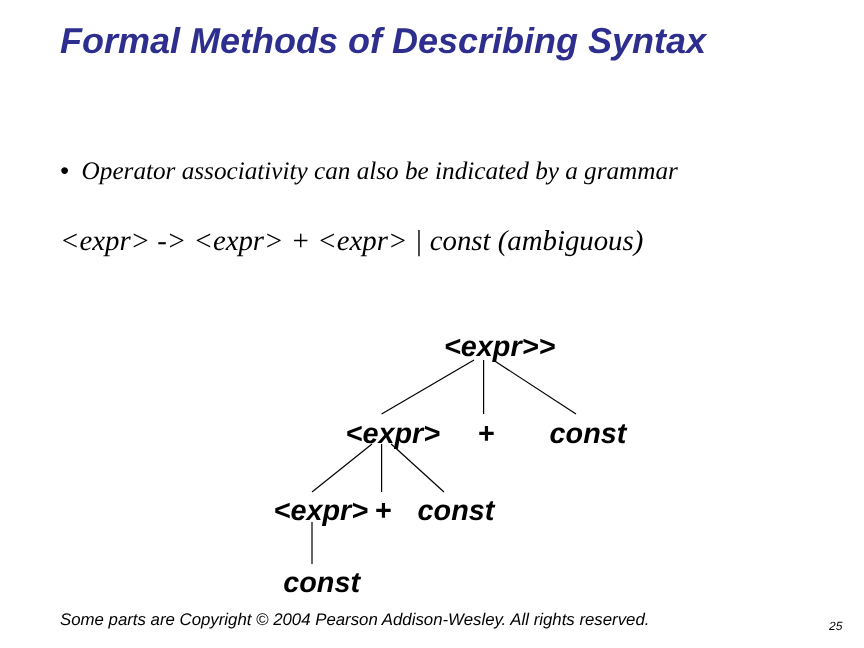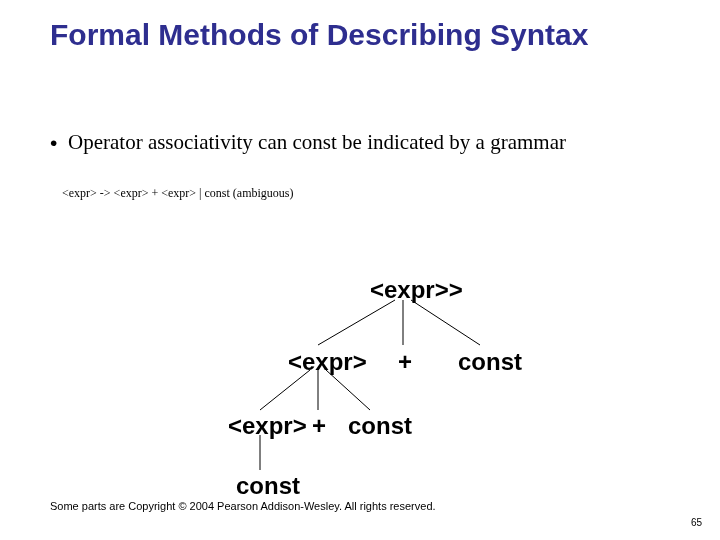--- a/index.html
+++ b/index.html
@@ -10,20 +10,21 @@
     background: #fff;
     font-family: Arial, Helvetica, sans-serif;
     color: #000;
     overflow: hidden;
   }
   .slide {
     position: relative;
     width: 720px;
     height: 540px;
     box-sizing: border-box;
+    font-style: italic;
   }
   .title {
     position: absolute;
     left: 50px;
     top: 18px;
     width: 560px;
     font-family: Arial, Helvetica, sans-serif;
     font-weight: bold;
     font-size: 30px;
     line-height: 1.15;
@@ -42,24 +43,24 @@
     position: absolute;
     left: -18px;
     top: 0;
     font-family: Arial, Helvetica, sans-serif;
   }
   .bullet-text {
     display: block;
   }
   .grammar {
     position: absolute;
-    left: 62px;
+    left: 50px;
     top: 186px;
     font-family: "Times New Roman", Times, serif;
-    font-size: 12px;
+    font-size: 24px;
     line-height: 1.25;
     white-space: nowrap;
   }
   .tree-area {
     position: absolute;
     left: 0;
     top: 270px;
     width: 720px;
     height: 220px;
   }
@@ -74,44 +75,44 @@
     font-weight: bold;
   }
   .tree-svg {
     position: absolute;
     left: 0;
     top: 0;
   }
   .footer-left {
     position: absolute;
     left: 50px;
-    bottom: 28px;
+    bottom: 16px;
     font-family: Arial, Helvetica, sans-serif;
-    font-size: 11px;
+    font-size: 14px;
     color: #000;
   }
   .footer-right {
     position: absolute;
     right: 18px;
     bottom: 12px;
     font-family: Arial, Helvetica, sans-serif;
     font-size: 10px;
     color: #000;
   }
 </style>
 </head>
 <body>
 
 <div class="slide">
 
   <div class="title">Formal Methods of Describing Syntax</div>
 
   <div class="bullet-row">
     <span class="bullet-dot">•</span>
-    <span class="bullet-text">Operator associativity can const be indicated by a grammar</span>
+    <span class="bullet-text">Operator associativity can also be indicated by a grammar</span>
   </div>
 
   <div class="grammar">
     <div>&lt;expr&gt; -&gt; &lt;expr&gt; + &lt;expr&gt;  |  const  (ambiguous)</div>
   </div>
 
   <div class="tree-area">
     <svg class="tree-svg" width="720" height="230">
       <g stroke="#000" stroke-width="1" fill="none">
         <line x1="395" y1="30" x2="318" y2="75"></line>
@@ -133,15 +134,15 @@
     <div class="node" style="left:458px; top:78px;">const</div>
 
     <div class="node" style="left:228px; top:142px;">&lt;expr&gt;</div>
     <div class="node" style="left:312px; top:142px;">+</div>
     <div class="node" style="left:348px; top:142px;">const</div>
 
     <div class="node" style="left:236px; top:202px;">const</div>
   </div>
 
   <div class="footer-left">Some parts are Copyright © 2004 Pearson Addison-Wesley. All rights reserved.</div>
-  <div class="footer-right">65</div>
+  <div class="footer-right">25</div>
 
 </div>
 
 </body></html>

